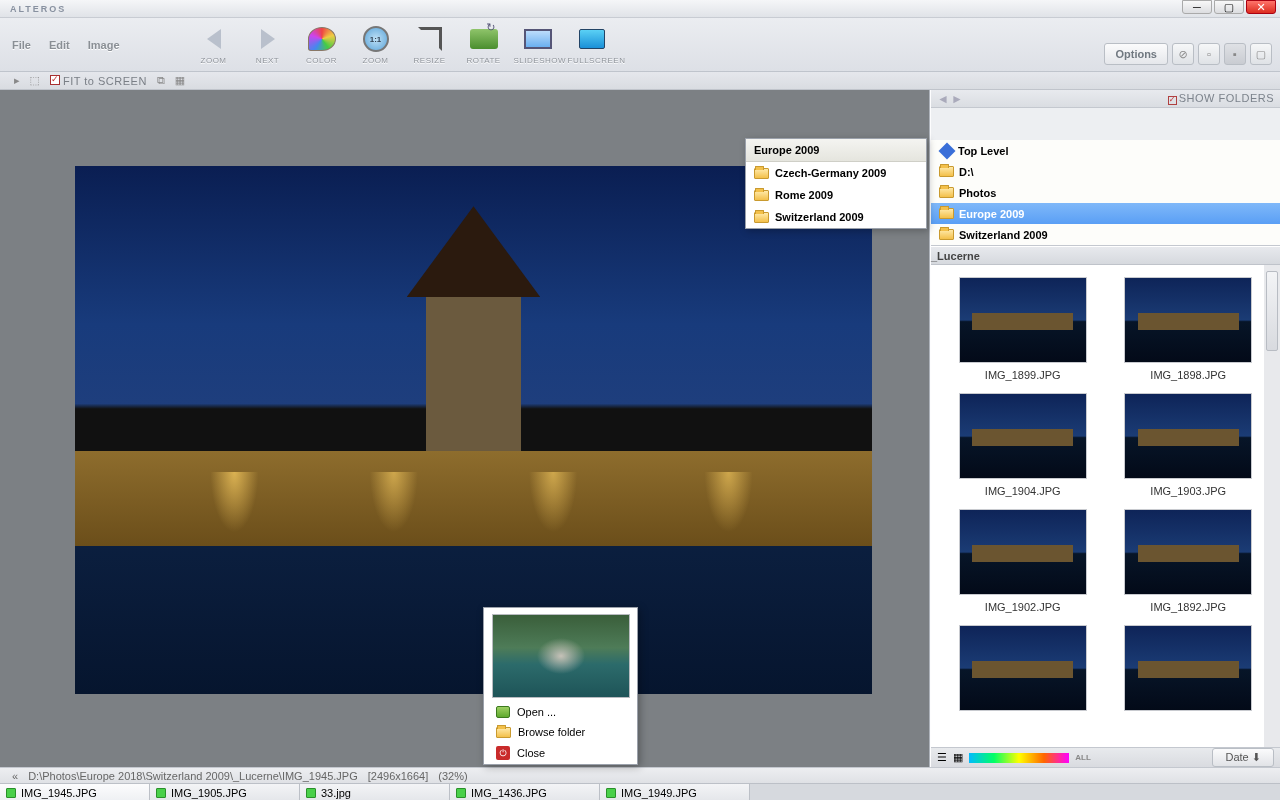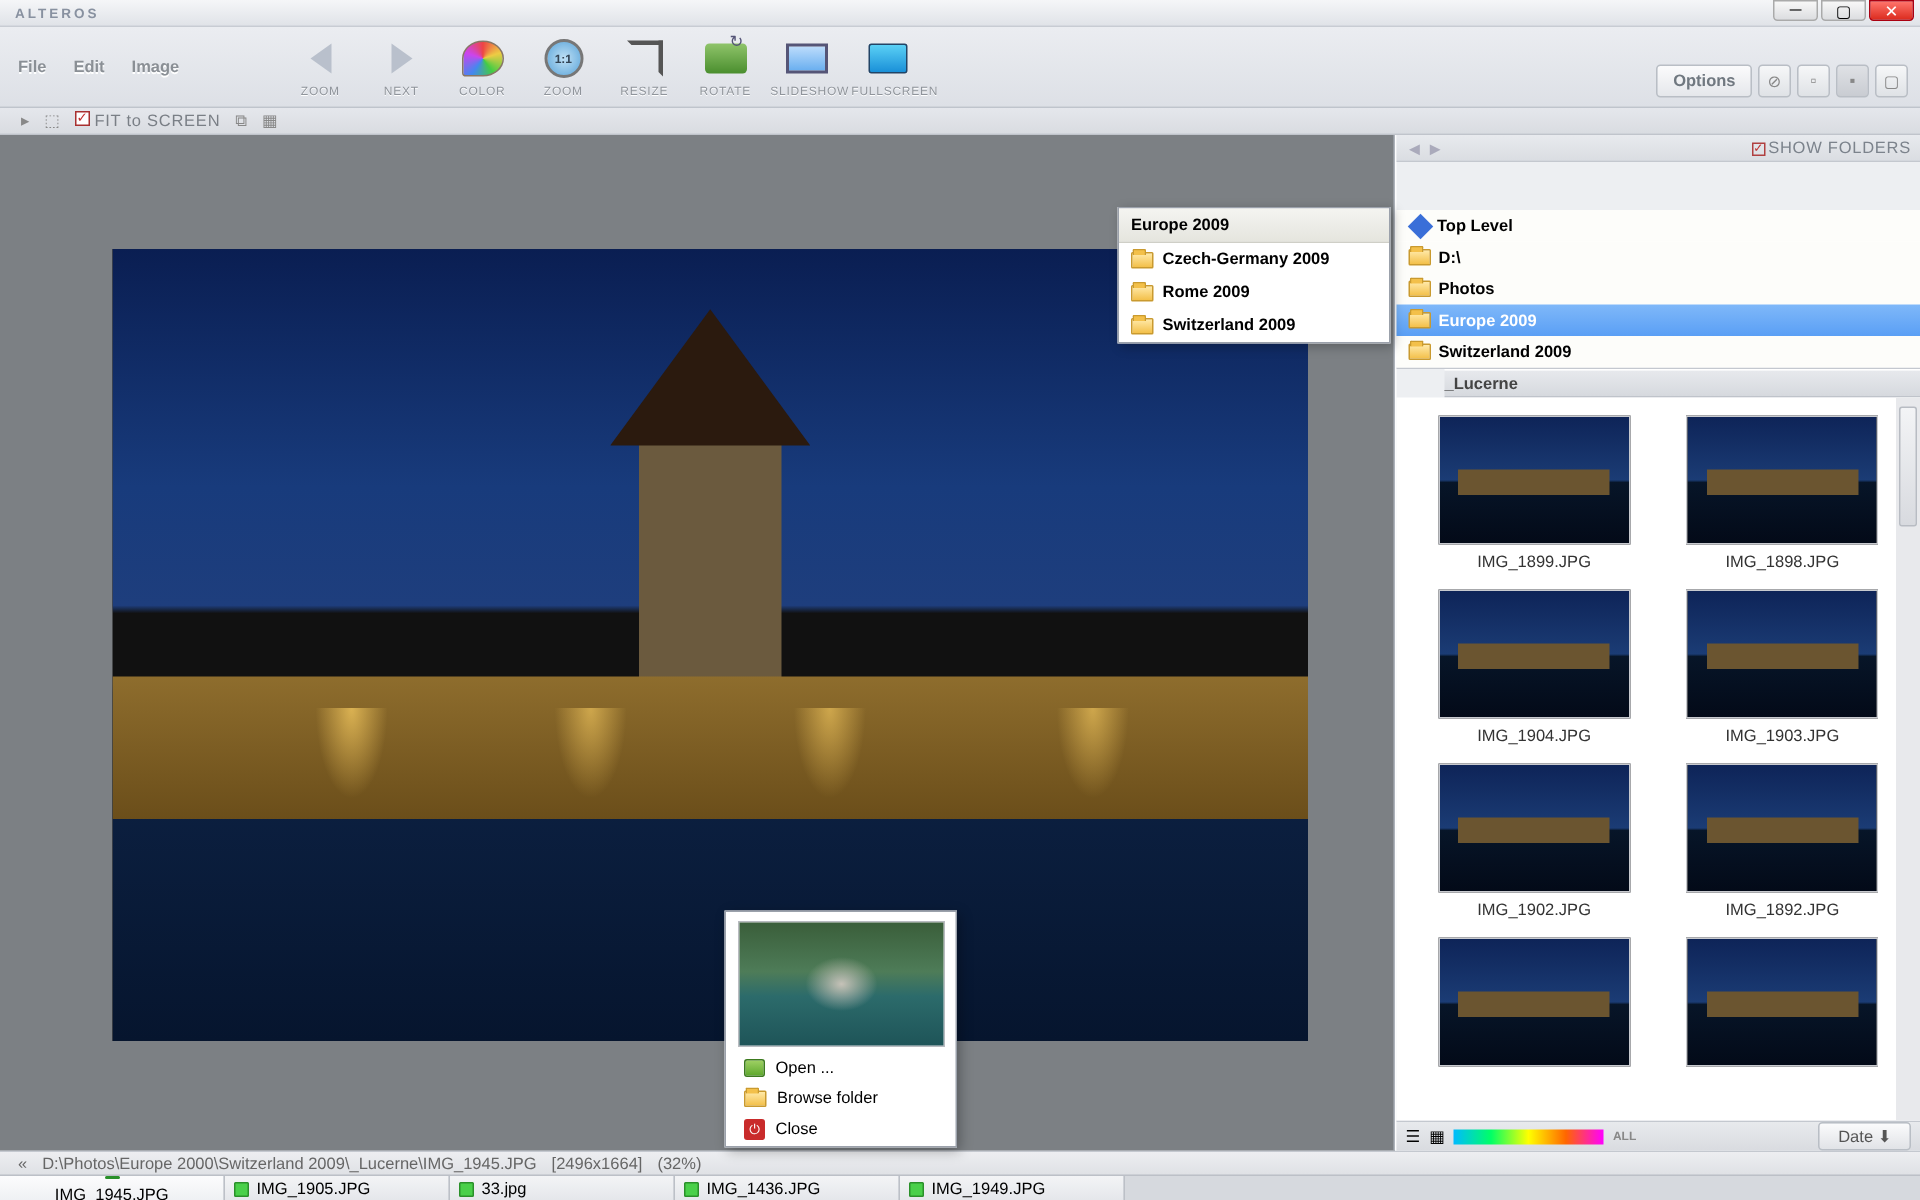--- a/index.html
+++ b/index.html
@@ -56,21 +56,21 @@
 .showf .chk2{ width:9px;height:9px;border:1px solid #b04040;display:inline-block;vertical-align:middle;margin-right:2px;position:relative;}
 .showf .chk2::after{content:"✓";color:#c03030;font-size:8px;position:absolute;top:-2px;}
 
 .tree { background:#fff; border-bottom:1px solid #c4c8cf;margin-top:32px;}
 .tree .node { height:21px; display:flex; align-items:center; padding-left:8px; gap:5px; cursor:pointer; border-bottom: 0;}
 .tree .node.sel { background:linear-gradient(#7fb8f9,#5a9ff5); color:#fff;}
 .tree .node:not(.sel){ background:#fdfdfa;}
 .folder-ico { background:linear-gradient(#ffe9a8,#f3c04a); border:1px solid #c99a2f; border-radius:1px; width:15px;height:11px; position:relative;}
 .folder-ico::before{content:"";position:absolute;top:-3px;left:0;width:7px;height:3px;background:#f3c04a;border:1px solid #c99a2f;border-bottom:0;border-radius:1px 1px 0 0;}
 .diamond{width:12px;height:12px;background:#3a6fd8;transform:rotate(45deg);margin-left:2px;}
-.subhdr { height:19px; background:linear-gradient(#e7e9ed,#d6d9de); border-top:1px solid #fff; border-bottom:1px solid #bfc3ca; display:flex;align-items:center; font-weight:bold; color:#444;margin-left:32px;}
+.subhdr { height:19px; background:linear-gradient(#e7e9ed,#d6d9de); border-top:1px solid #fff; border-bottom:1px solid #bfc3ca; display:flex;align-items:center; font-weight:bold; color:#444;}
 
 .thumbs { flex:1; overflow:auto; background:#fff; padding:8px 6px; position:relative;}
 .thumbgrid { display:grid; grid-template-columns: repeat(2, 1fr); gap: 12px 18px; padding:4px 12px;}
 .thumb { text-align:center;}
 .thumb .timg { width:128px; height:86px; border:1px solid #c8cacf; background:#111; margin:0 auto; position:relative; overflow:hidden;}
 .thumb .timg .sky{position:absolute;inset:0;background:linear-gradient(#0e2458,#1b3c75 50%,#071528 52%,#030a18);}
 .thumb .timg .bldg{position:absolute;left:10%;right:10%;top:42%;height:20%;background:#6b5530;}
 .thumb .cap { margin-top:6px; color:#333;text-align:center;}
 .thumbs .scr { position:absolute; right:0; top:0; bottom:0; width:16px; background:#e8e9ec;}
 .thumbs .scr .hnd{ position:absolute; top:6px; left:2px; right:2px; height:80px; background:linear-gradient(#f3f4f6,#d8dadf); border:1px solid #b8bcc3; border-radius:2px;}
@@ -93,21 +93,21 @@
 .ctxpop .row { padding:4px 12px; display:flex; gap:7px; align-items:center; cursor:pointer;}
 .ico-open{width:14px;height:12px;background:linear-gradient(#9ed063,#5fa92e);border:1px solid #3c7a1e;border-radius:2px;}
 .ico-close{width:14px;height:14px;background:#c92b2b;color:#fff;display:flex;align-items:center;justify-content:center;font-size:9px;border-radius:2px;}
 
 
 .status { height:16px; background:linear-gradient(#edeef1,#dfe1e5); border-top:1px solid #c4c8cf; display:flex; align-items:center; padding:0 12px; gap:10px; color:#666; font-size:10px;}
 
 
 .tabs { height:17px; background:#d6d9de; border-top:1px solid #bcc0c7; display:flex;}
 .tab { width:150px; height:17px; background:linear-gradient(#f3f4f6,#e4e6ea); border-right:1px solid #bcc0c7; display:flex; align-items:center; gap:5px; padding:0 6px; cursor:pointer;}
-.tab.active{ background:linear-gradient(#fcfcfd,#eef0f3);flex-direction:column;}
+.tab.active{ background:linear-gradient(#fcfcfd,#eef0f3);}
 .tab .dot{width:10px;height:10px;background:#4ad04a;border:1px solid #2a902a;border-radius:1px;}
 
 
 .arrow{width:0;height:0;border-top:10px solid transparent;border-bottom:10px solid transparent;}
 .arrow.l{border-right:14px solid #b9c0cc;}
 .arrow.r{border-left:14px solid #b9c0cc;}
 .palette{width:28px;height:24px;border-radius:50% 50% 50% 10%;background:conic-gradient(#e44,#ec4,#4c4,#48e,#c4e,#e44);border:1px solid #876;}
 .zoomico{width:26px;height:26px;border-radius:50%;background:radial-gradient(#bfe0f5,#5aa4d9);border:2px solid #777;position:relative;}
 .zoomico::after{content:"1:1";position:absolute;inset:0;display:flex;align-items:center;justify-content:center;font-size:8px;color:#345;font-weight:bold;}
 .cropico{width:24px;height:24px;border:3px solid #555;border-left-color:transparent;border-bottom-color:transparent;transform:rotate(0);}
@@ -345,21 +345,21 @@
       <span>Browse folder</span>
     </div>
   <div class="row">
       <span class="ico-close">⏻</span>
       <span>Close</span>
     </div>
 </div>
 
 <div class="status">
   <span>«</span>
-  <span>D:\Photos\Europe 2000\Switzerland 2009\_Lucerne\IMG_1945.JPG</span>
+  <span>D:\Photos\Europe 2018\Switzerland 2009\_Lucerne\IMG_1945.JPG</span>
   <span>[2496x1664]</span>
   <span>(32%)</span>
 </div>
 
 <div class="tabs" id="tabrow">
     <div class="tab active">
       <span class="dot"></span>
       <span>IMG_1945.JPG</span>
     </div>
     <div class="tab">

